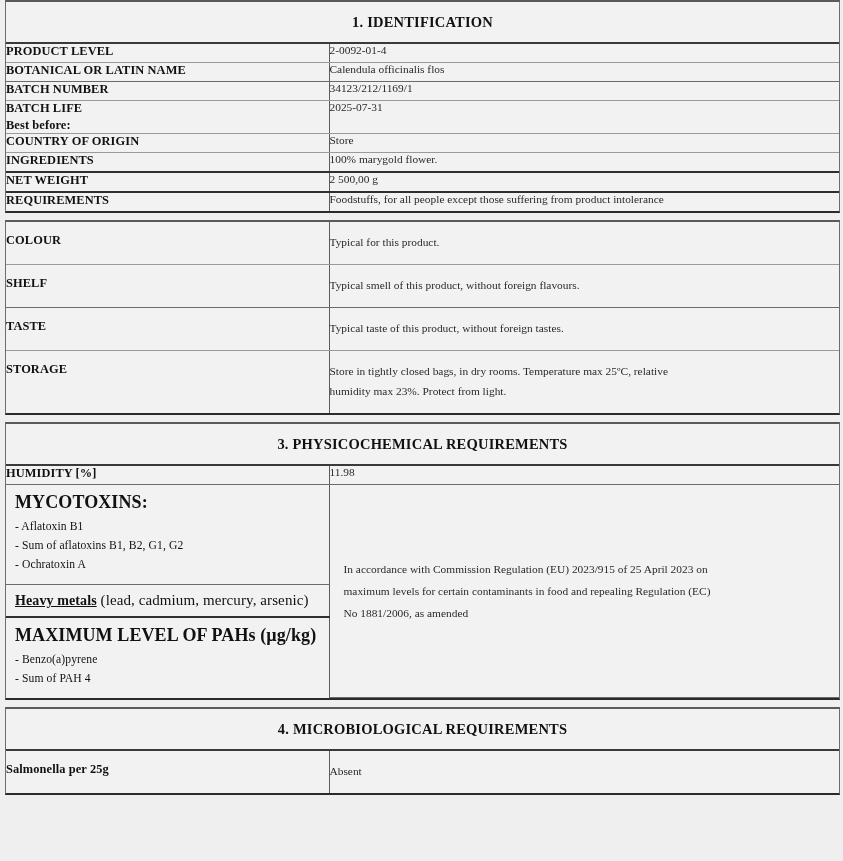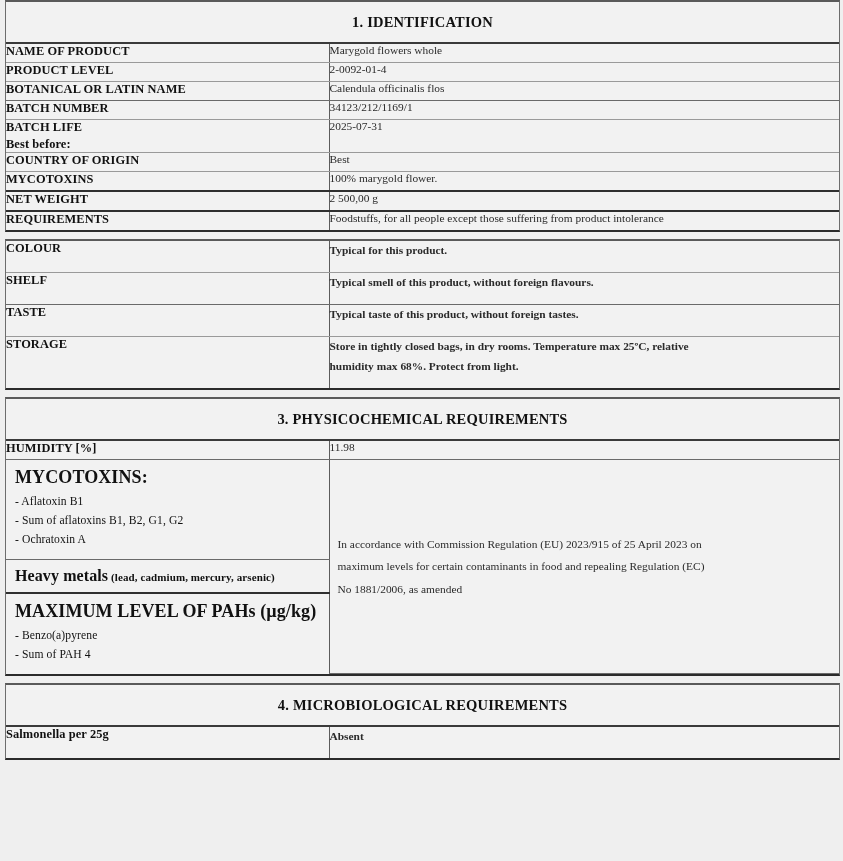--- a/index.html
+++ b/index.html
@@ -84,44 +84,44 @@
   tr.sep-none td  { border-bottom: none; }
 
   .sub {
     font-weight: bold;
     font-size: 12.4px;
     display: block;
     margin-top: 2px;
   }
 
   
-  td.lbl.tall, td.val.tall { padding-bottom: 11px; }
-  td.val.tall { line-height: 1.75; font-weight: bold; }
+  td.lbl.tall, td.val.tall { padding-top: 11px; padding-bottom: 11px; }
+  td.val.tall { line-height: 1.75; }
 
   
   td.lbl.list {
     padding: 7px 0 7px 9px;
     font-weight: normal;
   }
   td.lbl.list .hd {
     font-weight: bold;
     font-size: 18px;
     display: block;
     margin-bottom: 7px;
   }
   td.lbl.list .it {
     display: block;
     font-size: 11.6px;
     margin: 6px 0;
   }
-  .hm-bold { font-weight: bold; font-size: 16px; }
-  .hm-norm { font-weight: bold; font-size: 11px; }
+  .hm-bold { font-weight: bold; font-size: 14px; text-decoration: underline; }
+  .hm-norm { font-weight: normal; font-size: 15px; }
 
   td.val.para {
-    padding: 7px 18px 7px 8px;
+    padding: 7px 18px 7px 14px;
     font-size: 11.4px;
     line-height: 1.95;
     vertical-align: middle;
   }
 
   .heavy-row td { padding-top: 8px; padding-bottom: 8px; }
 </style>
 </head>
 <body>
 
@@ -129,48 +129,44 @@
 
   <div class="block">
     <div class="section-title">1. IDENTIFICATION</div>
     <table class="grid">
       <colgroup>
           <col class="c-label">
           <col class="c-value">
         </colgroup>
       <tbody>
         <tr class="r-thin sep-light">
-          <td class="lbl">NAME OF PRODUCT</td>
-          <td class="val">Marygold flowers whole</td>
-        </tr>
-        <tr class="r-thin sep-light">
           <td class="lbl">PRODUCT LEVEL</td>
           <td class="val">2-0092-01-4</td>
         </tr>
         <tr class="r-thin sep-mid">
           <td class="lbl">BOTANICAL OR LATIN NAME</td>
           <td class="val">Calendula officinalis flos</td>
         </tr>
         <tr class="r-thin sep-light">
           <td class="lbl">BATCH NUMBER</td>
           <td class="val">34123/212/1169/1</td>
         </tr>
         <tr class="sep-light">
           <td class="lbl">
             <span>BATCH LIFE</span>
             <span class="sub">Best before:</span>
           </td>
           <td class="val">2025-07-31</td>
         </tr>
         <tr class="r-thin sep-light">
           <td class="lbl">COUNTRY OF ORIGIN</td>
-          <td class="val">Best</td>
+          <td class="val">Store</td>
         </tr>
         <tr class="r-thin sep-dark">
-          <td class="lbl">MYCOTOXINS</td>
+          <td class="lbl">INGREDIENTS</td>
           <td class="val">100% marygold flower.</td>
         </tr>
         <tr class="r-thin sep-dark">
           <td class="lbl">NET WEIGHT</td>
           <td class="val">2 500,00 g</td>
         </tr>
         <tr class="r-thin sep-none">
           <td class="lbl">REQUIREMENTS</td>
           <td class="val">Foodstuffs, for all people except those suffering from product intolerance</td>
         </tr>
@@ -194,21 +190,21 @@
           <td class="val tall">Typical smell of this product, without foreign flavours.</td>
         </tr>
         <tr class="sep-light">
           <td class="lbl tall">TASTE</td>
           <td class="val tall">Typical taste of this product, without foreign tastes.</td>
         </tr>
         <tr class="sep-none">
           <td class="lbl tall">STORAGE</td>
           <td class="val tall">
             <span>Store in tightly closed bags, in dry rooms. Temperature max 25ºC, relative</span><br>
-            <span>humidity max 68%. Protect from light.</span>
+            <span>humidity max 23%. Protect from light.</span>
           </td>
         </tr>
       </tbody>
     </table>
   </div>
 
   <div class="block gap">
     <div class="section-title">3. PHYSICOCHEMICAL REQUIREMENTS</div>
     <table class="grid">
       <colgroup>

